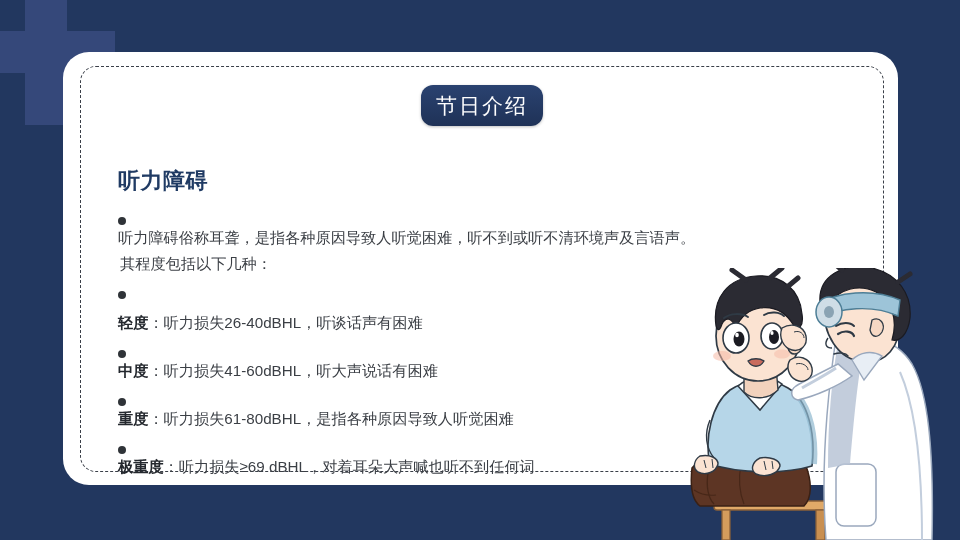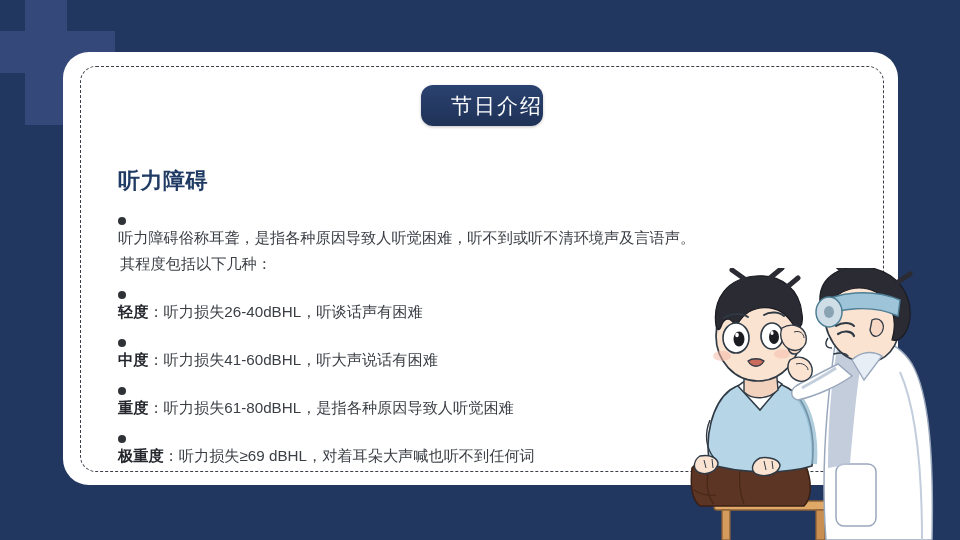--- a/index.html
+++ b/index.html
@@ -26,21 +26,21 @@
     border:1.3px dashed #3a3f48;
     border-radius:16px;
     pointer-events:none;
   }
 
   
   .badge{
     position:absolute;left:421px;top:85px;width:122px;height:41px;
     background:linear-gradient(180deg,#2a4270 0%,#1f3257 100%);
     border-radius:12px;
-    display:flex;align-items:center;justify-content:flex-end;
+    display:flex;align-items:center;justify-content:center;
     color:#ffffff;font-size:21px;letter-spacing:2px;
     box-shadow:0 1px 3px rgba(0,0,0,.25);
   }
 
   
   .content{position:absolute;left:118px;top:166px;width:760px;}
   .heading{
     color:#1f3a63;font-size:22px;font-weight:bold;letter-spacing:.5px;
     margin:0 0 12px 0;
   }
@@ -49,21 +49,21 @@
     margin-bottom:5px;
     color:#3b3f45;font-size:15.2px;line-height:26px;flex-direction:column;
   }
   .dot{
     flex:0 0 auto;width:8px;height:8px;border-radius:50%;
     background:#2f3338;margin-top:9px;margin-right:12px;
   }
   .btext{flex:1 1 auto;}
   .btext .cont{display:block;padding-left:2px;}
   .lbl{font-weight:bold;color:#24282e;}
-  .group-gap{margin-top:3px;}
+  .group-gap{margin-top:3px;gap:11px;}
 
   
   .illus{position:absolute;left:686px;top:268px;width:274px;height:272px;}
   .illus svg{display:block;width:274px;height:272px;}
 </style>
 </head>
 <body>
 
 <div class="slide">
 

